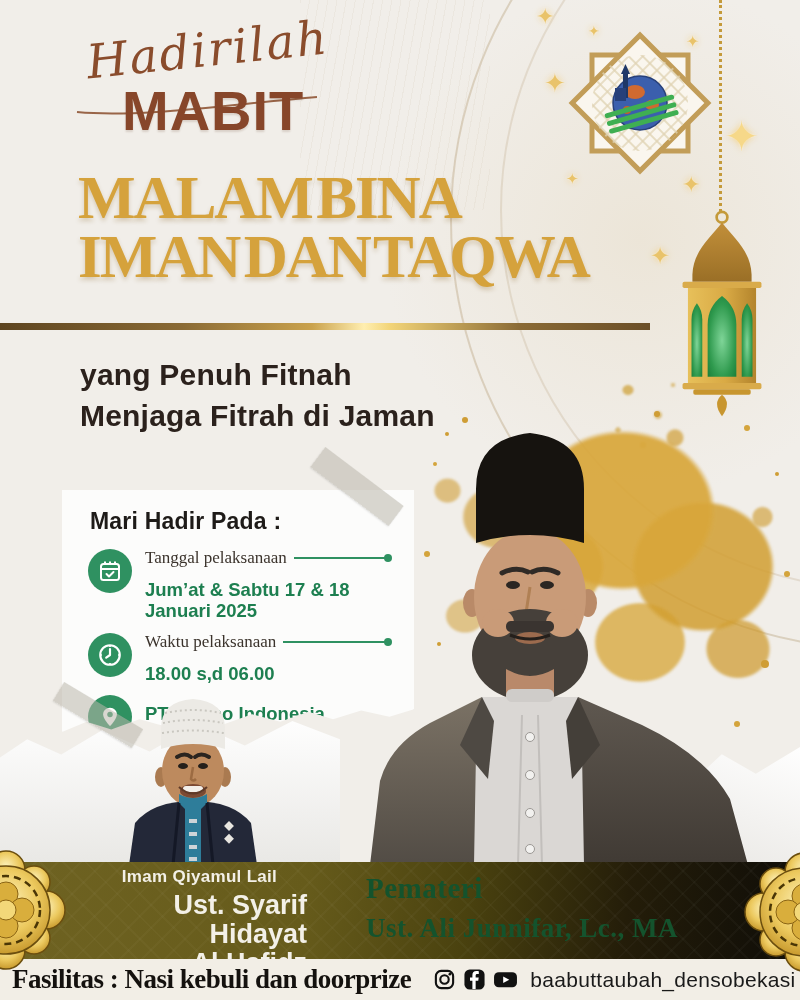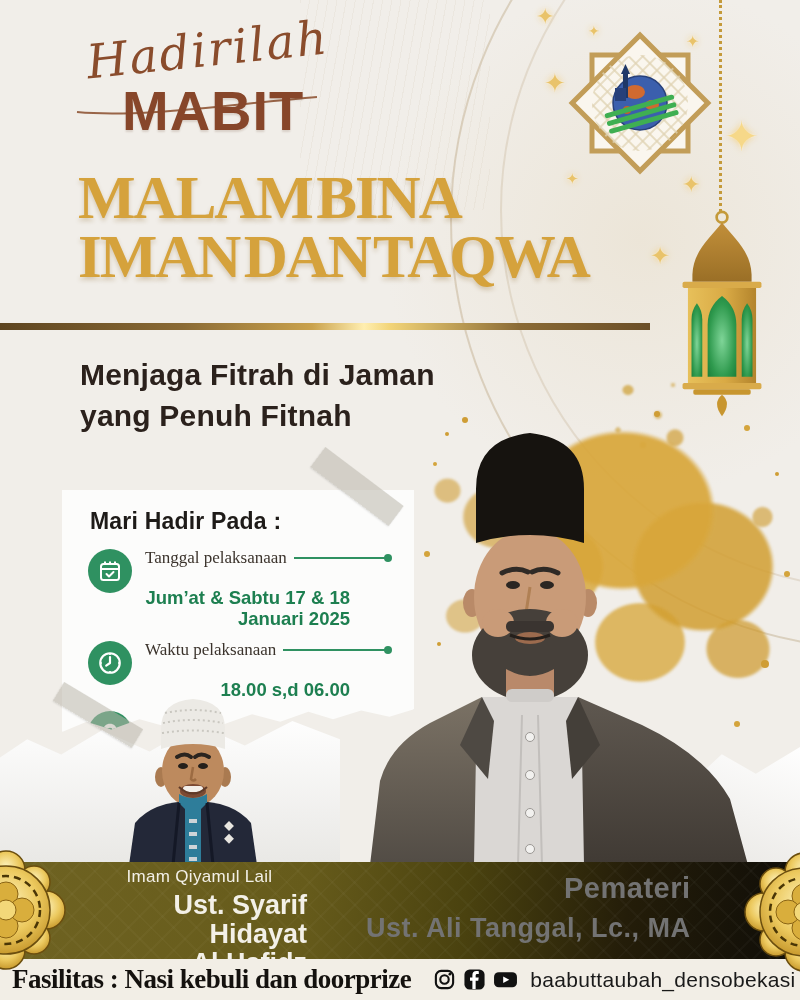--- a/index.html
+++ b/index.html
@@ -74,21 +74,21 @@
     clip-path:polygon(0% 0%,100% 0%,100% 87%,93% 90%,85% 87.5%,77% 91%,70% 88%,62% 92%,54% 89%,46% 93%,38% 90%,30% 94%,22% 91%,14% 95%,7% 92%,0% 96%);}
   .card-heading{font-size:23px;font-weight:700;color:#1e1b18;letter-spacing:.2px;margin:2px 0 12px 2px;}
   .sched-item{display:flex;gap:13px;margin-bottom:9px;align-items:flex-start;}
   .icon-circle{flex:0 0 44px;width:44px;height:44px;border-radius:50%;background:#2f9161;
     display:flex;align-items:center;justify-content:center;margin-top:2px;}
   .sched-right{flex:1;min-width:0;}
   .label-row{display:flex;align-items:center;gap:7px;height:22px;}
   .sched-label{font-family:"Liberation Serif",serif;font-size:17px;color:#3b332c;white-space:nowrap;}
   .connector{flex:1;height:2px;background:#2f9161;position:relative;min-width:10px;}
   .connector::after{content:"";position:absolute;right:-2px;top:-3px;width:8px;height:8px;border-radius:50%;background:#2f9161;}
-  .sched-value{font-size:18.5px;font-weight:700;color:#1d7f50;line-height:1.15;margin-top:18px;max-width:205px;text-align:right;}
+  .sched-value{font-size:18.5px;font-weight:700;color:#1d7f50;line-height:1.15;margin-top:10px;max-width:205px;}
 
   .tape{position:absolute;background:rgba(185,182,172,.55);box-shadow:0 1px 2px rgba(0,0,0,.1);z-index:6;}
   .tape-tr{left:308px;top:474px;width:98px;height:25px;transform:rotate(37deg);}
   .tape-bl{left:52px;top:704px;width:92px;height:22px;transform:rotate(31deg);}
 
   
   .paper-left{position:absolute;left:0;top:712px;width:340px;height:152px;z-index:3;
     background:linear-gradient(180deg,#ffffff,#e9e8e5);
     clip-path:polygon(0 30%,8% 18%,18% 28%,30% 12%,44% 26%,58% 8%,72% 22%,86% 6%,100% 18%,100% 100%,0 100%);
     filter:drop-shadow(0 -3px 3px rgba(0,0,0,.08));}
@@ -99,24 +99,24 @@
   .speaker-main{position:absolute;left:360px;top:425px;z-index:8;}
   .speaker-small{position:absolute;left:95px;top:695px;z-index:7;}
 
   
   .banner{position:absolute;left:0;top:862px;width:800px;height:97px;z-index:10;
     background:linear-gradient(97deg,#6f6322 0%,#665b1b 38%,#4a420f 58%,#241d09 78%,#131008 95%);}
   .banner::before{content:"";position:absolute;inset:0;opacity:.6;
     background:repeating-linear-gradient(45deg,rgba(255,255,255,.045) 0 2px,transparent 2px 16px),
                repeating-linear-gradient(-45deg,rgba(255,255,255,.045) 0 2px,transparent 2px 16px);}
   .imam-block{position:absolute;left:92px;top:867px;width:215px;text-align:center;z-index:11;color:#f3f0e7;}
-  .imam-role{font-size:17px;letter-spacing:.3px;}
+  .imam-role{font-size:17px;letter-spacing:.3px;font-weight:bold;}
   .imam-name{font-size:27px;font-weight:700;line-height:1.07;margin-top:4px;text-align:right;}
-  .pemateri-block{position:absolute;left:366px;top:872px;z-index:11;color:#737373;
-    font-family:Liberation Sans, sans-serif;font-weight:700;text-align:right;}
+  .pemateri-block{position:absolute;left:366px;top:872px;z-index:11;color:#14532d;
+    font-family:Liberation Serif, serif;font-weight:700;}
   .pemateri-role{font-size:29px;letter-spacing:.5px;}
   .pemateri-name{font-size:27px;margin-top:8px;letter-spacing:.5px;}
   .medallion{position:absolute;z-index:12;}
   .med-left{left:-56px;top:848px;}
   .med-right{left:742px;top:850px;}
 
   
   .footer{position:absolute;left:0;top:959px;width:800px;height:41px;background:#f2eee6;z-index:11;
     display:flex;align-items:center;padding-left:12px;}
   .facilities{font-family:"Liberation Serif",serif;font-weight:700;font-size:27px;color:#14110e;letter-spacing:-.5px;}
@@ -138,22 +138,22 @@
     <path d="M5,20 C70,26 160,12 245,5" stroke="#8a4c2c" stroke-width="2" fill="none" opacity=".85"></path>
   </svg>
   <div class="acronym">MABIT</div>
 
   <div class="event-title">
     <div>MALAM BINA</div>
     <div>IMAN DAN TAQWA</div>
   </div>
   <div class="divider"></div>
   <div class="subtitle">
+    <div>yang Penuh Fitnah</div>
     <div>Menjaga Fitrah di Jaman</div>
-    <div>yang Penuh Fitnah</div>
   </div>
 
   <span class="sparkle" style="left:536px;top:6px;font-size:22px;">✦</span>
   <span class="sparkle" style="left:544px;top:70px;font-size:26px;">✦</span>
   <span class="sparkle" style="left:588px;top:24px;font-size:14px;">✦</span>
   <span class="sparkle" style="left:686px;top:34px;font-size:16px;">✦</span>
   <span class="sparkle" style="left:724px;top:116px;font-size:42px;color:#f6d889;">✦</span>
   <span class="sparkle" style="left:682px;top:174px;font-size:22px;">✦</span>
   <span class="sparkle" style="left:566px;top:172px;font-size:15px;">✦</span>
   <span class="sparkle" style="left:650px;top:244px;font-size:24px;">✦</span>
@@ -346,21 +346,21 @@
   <div class="imam-block">
     <div class="imam-role">Imam Qiyamul Lail</div>
     <div class="imam-name">
       <div>Ust. Syarif Hidayat</div>
       <div>Al Hafidz</div>
     </div>
   </div>
 
   <div class="pemateri-block">
     <div class="pemateri-role">Pemateri</div>
-    <div class="pemateri-name">Ust. Ali Tanggal, Lc., MA</div>
+    <div class="pemateri-name">Ust. Ali Junnifar, Lc., MA</div>
   </div>
 
   <svg class="medallion med-left" width="125" height="125" viewBox="0 0 125 125">
     <defs>
       <radialGradient id="medG" cx=".5" cy=".4" r=".8">
         <stop offset="0" stop-color="#fdf2bc"></stop>
           <stop offset=".45" stop-color="#ecc95e"></stop>
         <stop offset=".75" stop-color="#c89a2e"></stop>
           <stop offset="1" stop-color="#7c5a10"></stop>
       </radialGradient>

